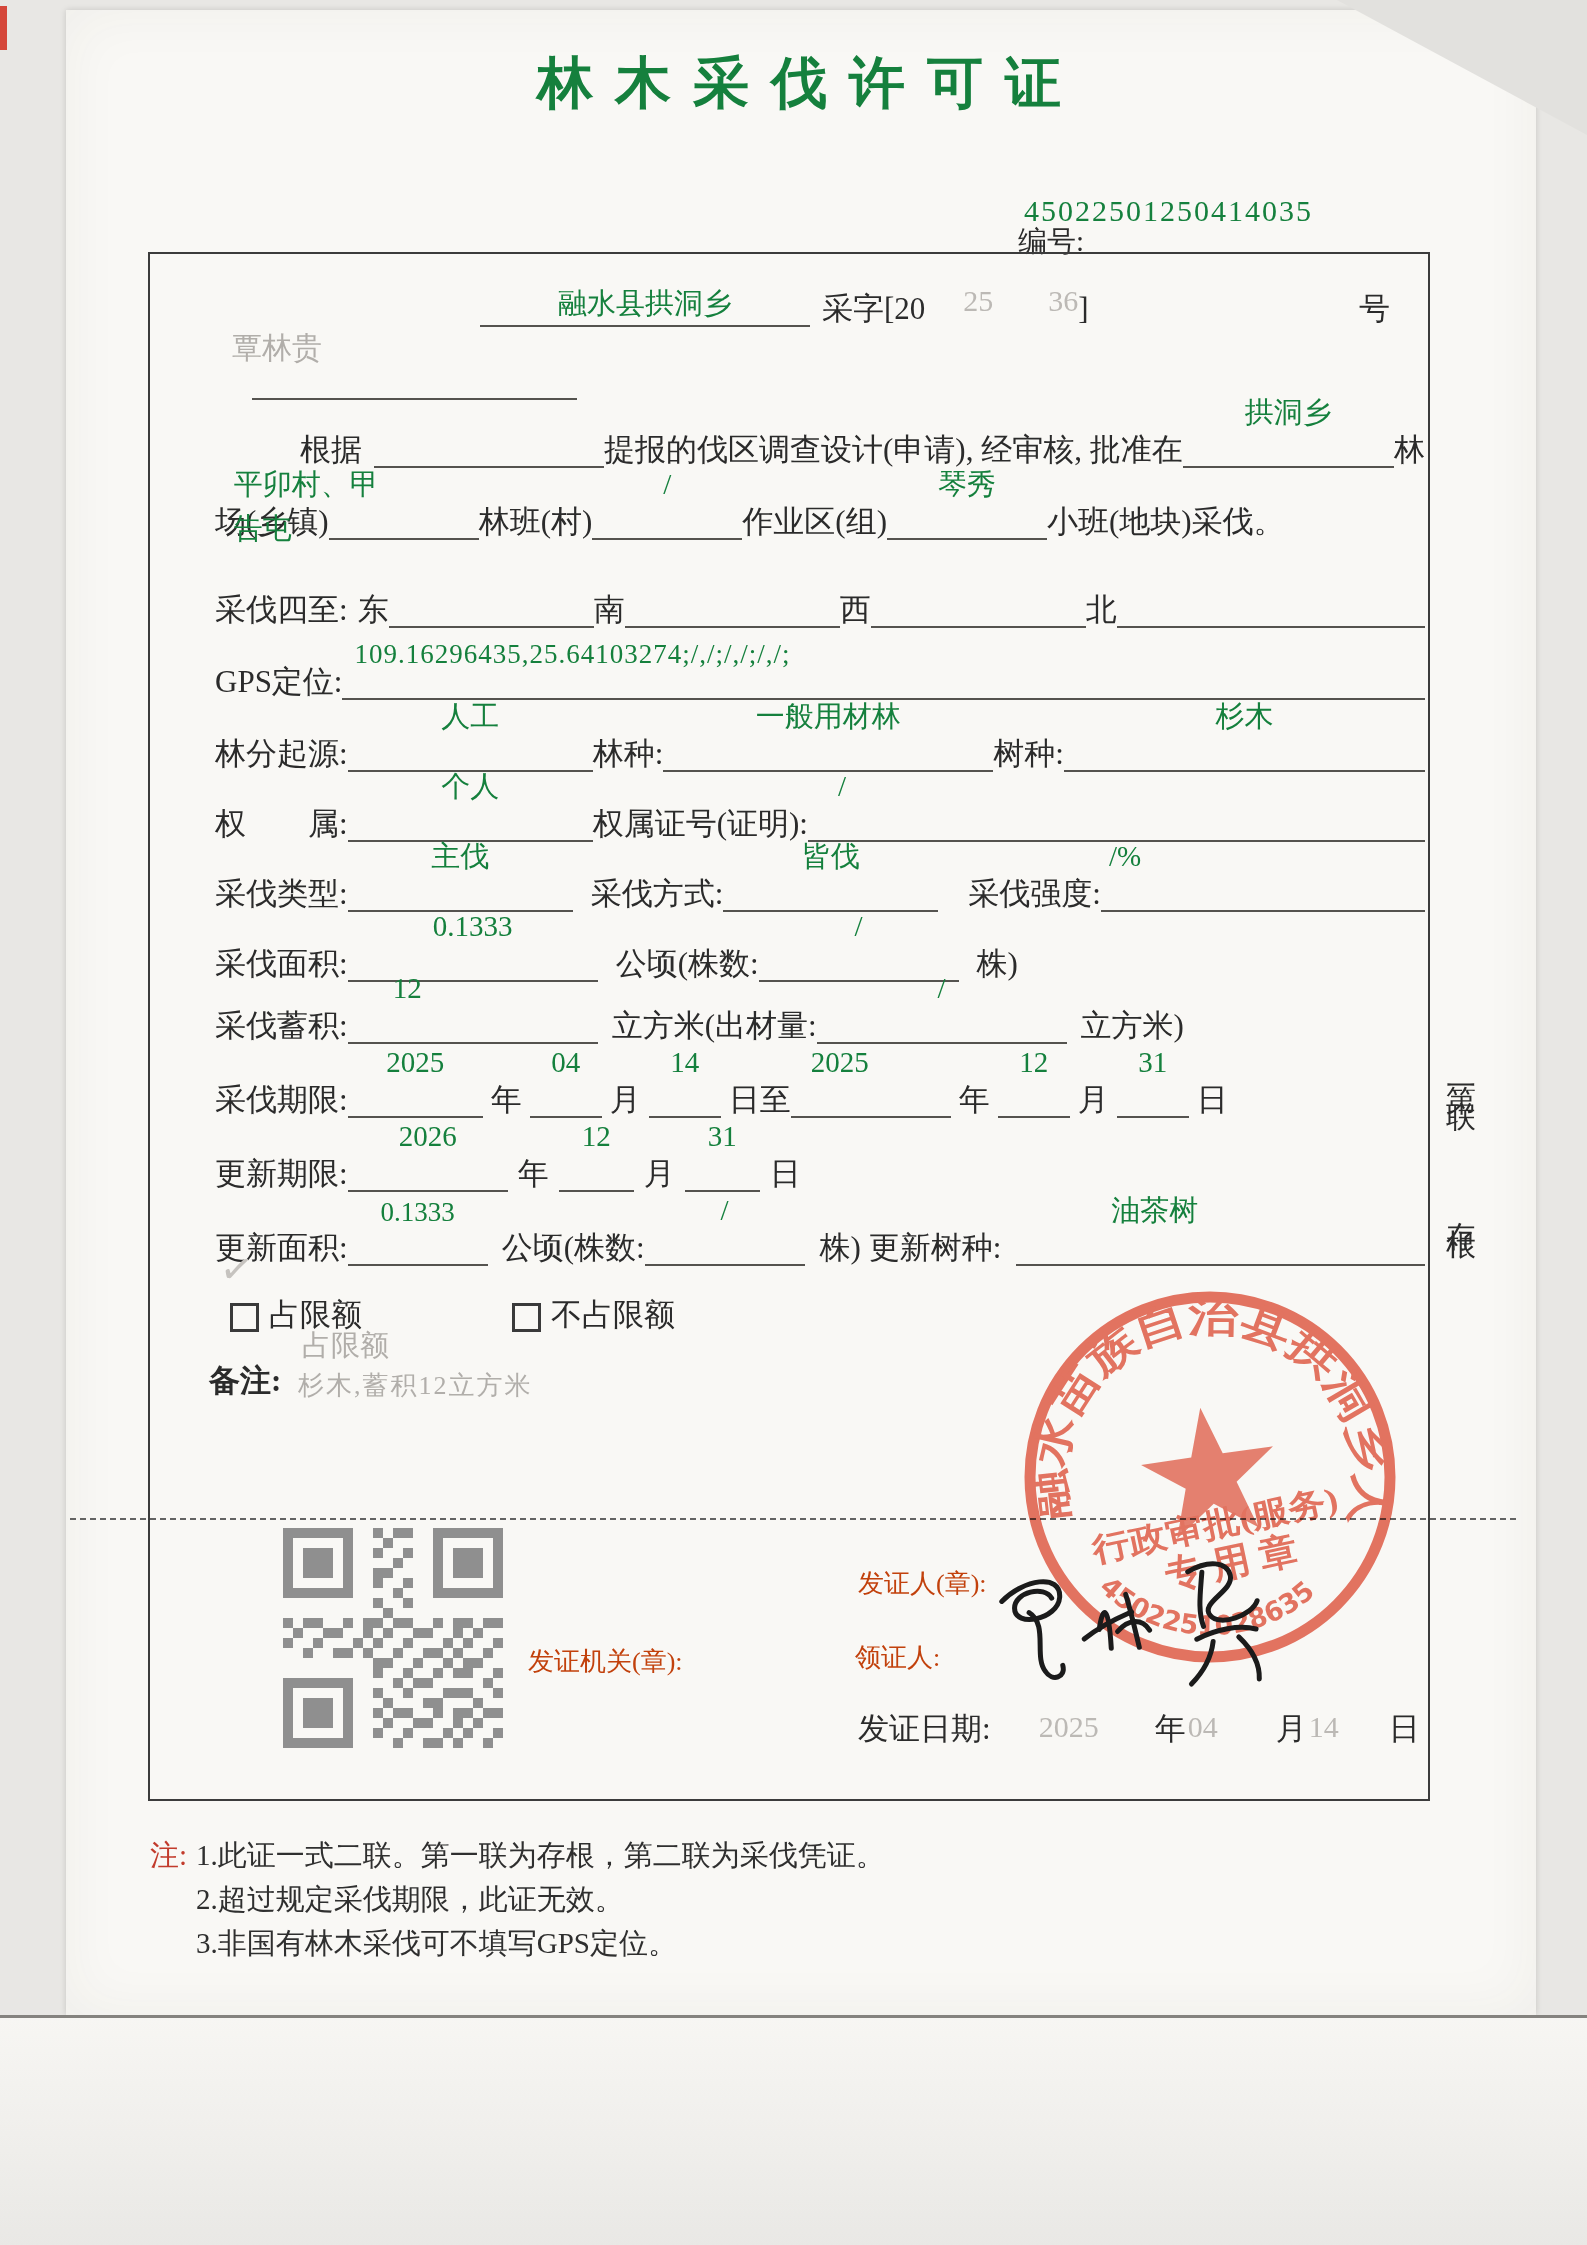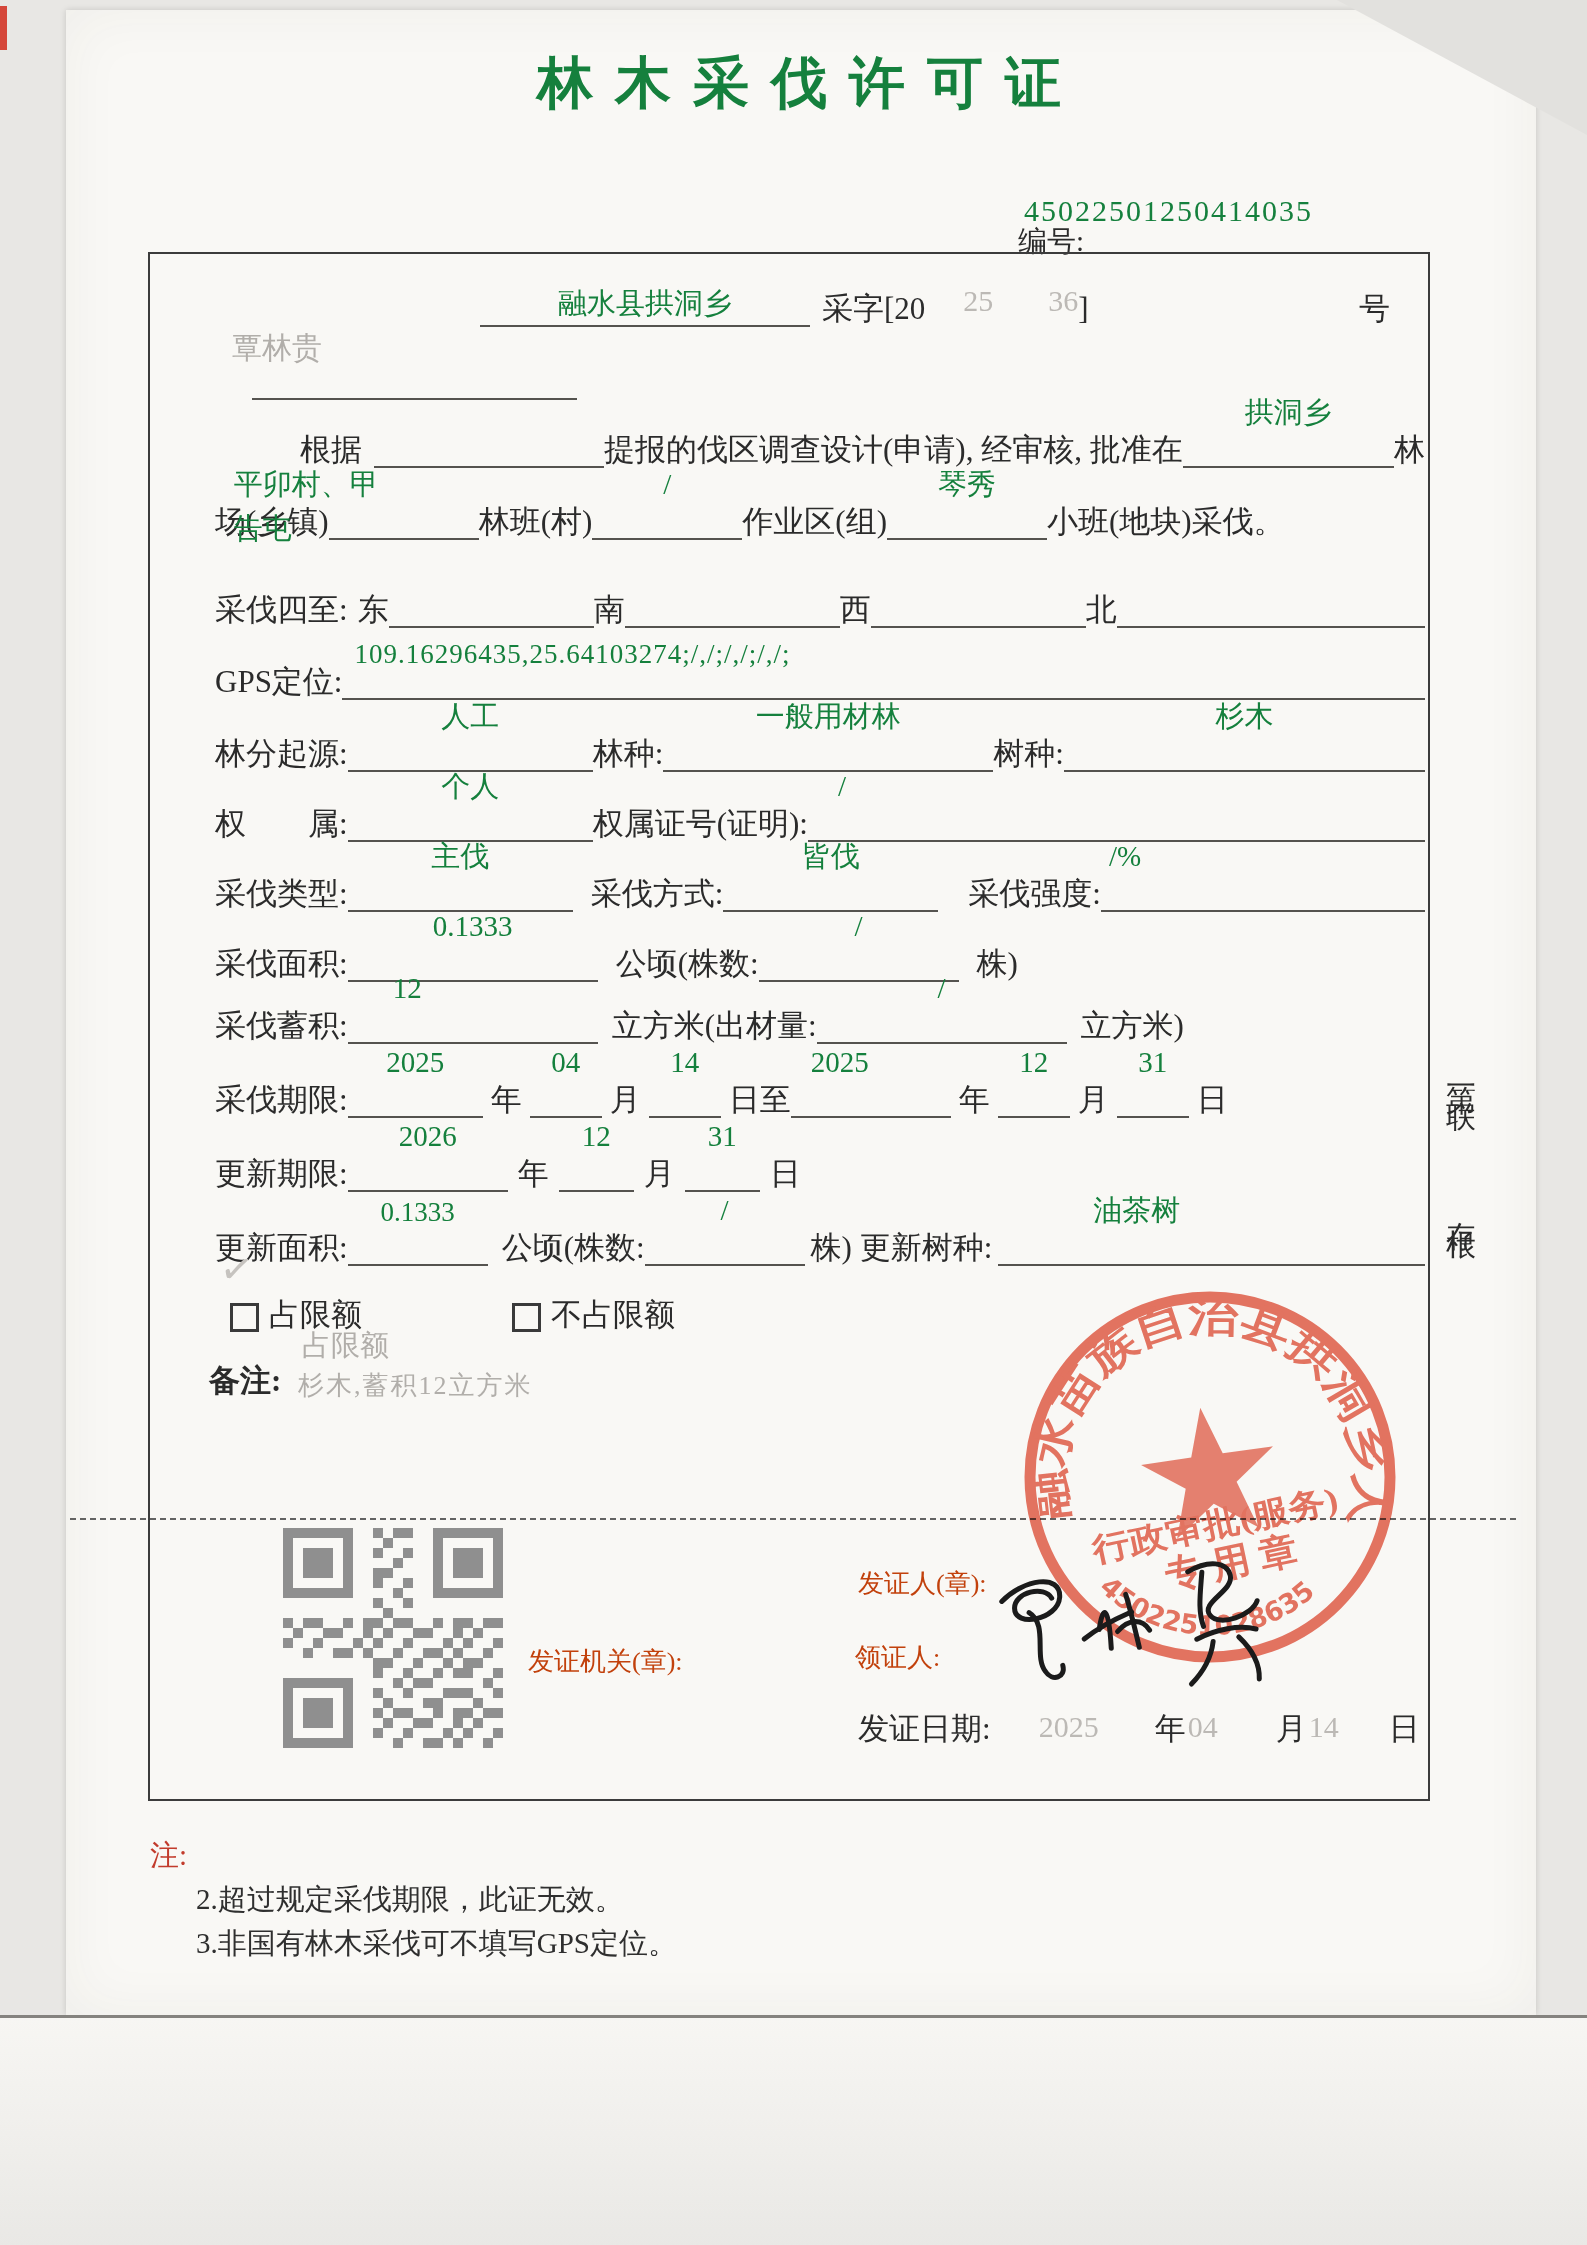--- a/index.html
+++ b/index.html
@@ -232,21 +232,21 @@
 
   <div class="r rw" style="top:1222px;">
     <span class="lb">更新面积:</span>
     <span class="bl" style="width:140px;">
       <span class="st hi c" style="font-size:27px;">0.1333</span>
     </span>
     <span class="lb" style="margin-left:14px;">公顷(株数:</span>
     <span class="bl" style="width:160px;">
       <span class="st hi c">/</span>
     </span>
-    <span class="lb" style="margin:0 6px;">株) 更新树种:</span>
+    <span class="lb" style="margin:0 15px;">株) 更新树种:</span>
     <span class="bl fill">
       <span class="st hi" style="left:95px;">油茶树</span>
     </span>
   </div>
 
   <div class="abs" style="left:220px;top:1246px;font-size:40px;color:#c6c3bf;transform:rotate(8deg);">✓</div>
 
   <div class="r" style="left:230px;top:1296px;">
     <span class="cb"></span>
     <span class="lb">占限额</span>
@@ -364,15 +364,16 @@
     <span class="sti" style="margin-left:2px;top:-2px;">04</span>
     <span class="lb" style="margin-left:58px;">月</span>
     <span class="sti" style="margin-left:2px;top:-2px;">14</span>
     <span class="lb" style="margin-left:50px;">日</span>
   </div>
 
   <div class="vert" style="top:1062px;">第一联</div>
   <div class="vert" style="top:1198px;">存根</div>
 
   <div class="note-label">注:</div>
+  <div class="note" style="top:1836px;">1.此证一式二联。第一联为存根，第二联为采伐凭证。</div>
   <div class="note" style="top:1880px;">2.超过规定采伐期限，此证无效。</div>
   <div class="note" style="top:1924px;">3.非国有林木采伐可不填写GPS定位。</div>
 </div>
 
 </body></html>

